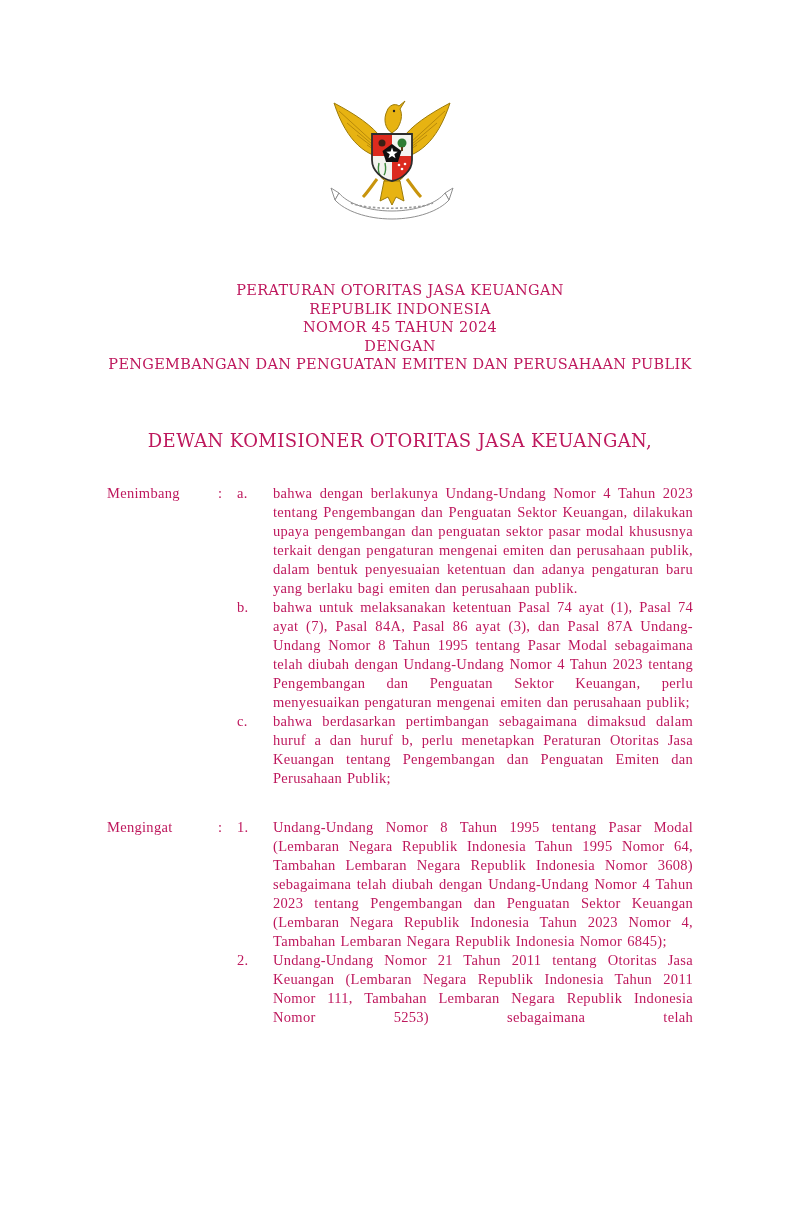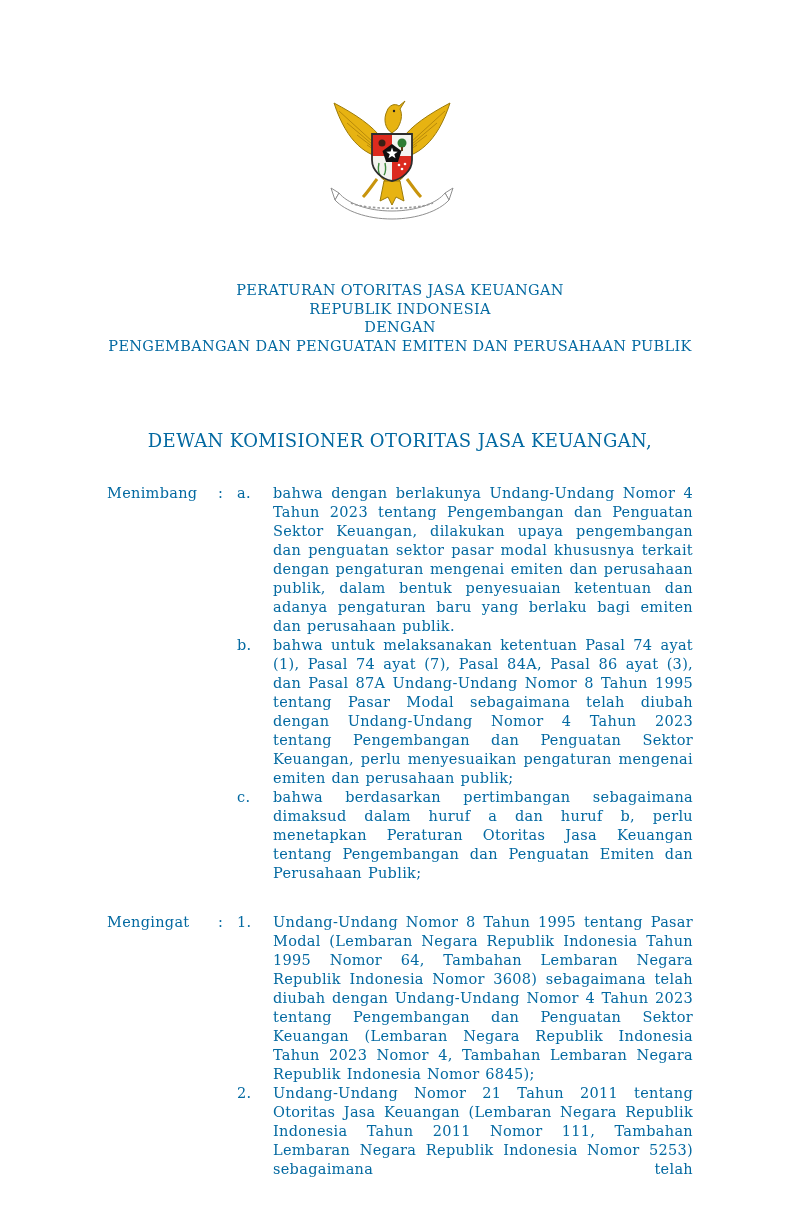--- a/index.html
+++ b/index.html
@@ -3,21 +3,21 @@
 <meta charset="utf-8">
 <style>
   html, body { margin: 0; padding: 0; background: #ffffff; }
   .page {
     position: relative;
     width: 800px;
     height: 1223px;
     background: #ffffff;
     overflow: hidden;
     font-family: "DejaVu Serif", "Liberation Serif", serif;
-    color: #0369a1;
+    color: #be185d;
   }
 
   
   .emblem-wrap {
     position: absolute;
     top: 93px;
     left: 0;
     width: 100%;
     display: flex;
     justify-content: center;
@@ -58,21 +58,21 @@
   
   .sections {
     position: absolute;
     top: 484px;
     left: 107px;
     right: 107px;
     font-size: 14.5px;
     line-height: 19px;
     letter-spacing: 0.3px;
   }
-  .section { display: flex; align-items: flex-start; }
+  .section { display: flex; align-items: flex-start; font-family: Liberation Serif, serif; }
   .section + .section { margin-top: 30px; }
   .sec-label { width: 111px; flex: none; }
   .sec-colon { width: 19px; flex: none; }
   .sec-items { flex: 1; min-width: 0; }
   .item { display: flex; align-items: flex-start; }
   .marker { width: 36px; flex: none; }
   .text {
     flex: 1;
     min-width: 0;
     text-align: justify;
@@ -125,20 +125,21 @@
         <path d="M65 51 L74.5 58 L70.9 69 L59.1 69 L55.5 58 Z" fill="#101010"></path>
         <path d="M65 54.5 L66.41 58.56 L70.71 58.65 L67.28 61.24 L68.53 65.35 L65 62.9 L61.47 65.35 L62.72 61.24 L59.29 58.65 L63.59 58.56 Z" fill="#ffffff"></path>
         <path d="M45 41 H85 V67 C85 78 75 86 65 88 C55 86 45 78 45 67 Z" fill="none" stroke="#2e2e2e" stroke-width="1.8"></path>
       </g>
     </svg>
   </div>
 
   <div class="heading">
     <div>PERATURAN OTORITAS JASA KEUANGAN</div>
     <div>REPUBLIK INDONESIA</div>
+    <div>NOMOR 45 TAHUN 2024</div>
     <div>DENGAN</div>
     <div>PENGEMBANGAN DAN PENGUATAN EMITEN DAN PERUSAHAAN PUBLIK</div>
   </div>
 
   <div class="issuer-line">DEWAN KOMISIONER OTORITAS JASA KEUANGAN,</div>
 
   <div class="sections">
 
     <section class="section">
       <div class="sec-label">Menimbang</div>

